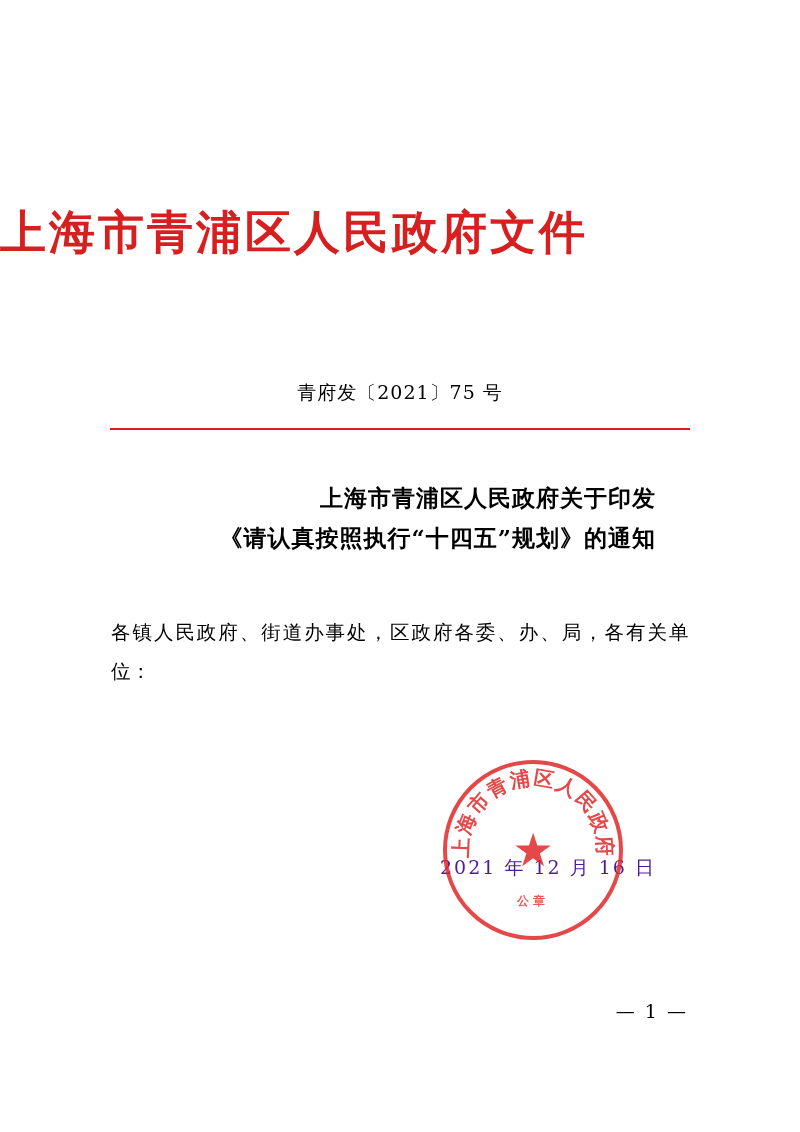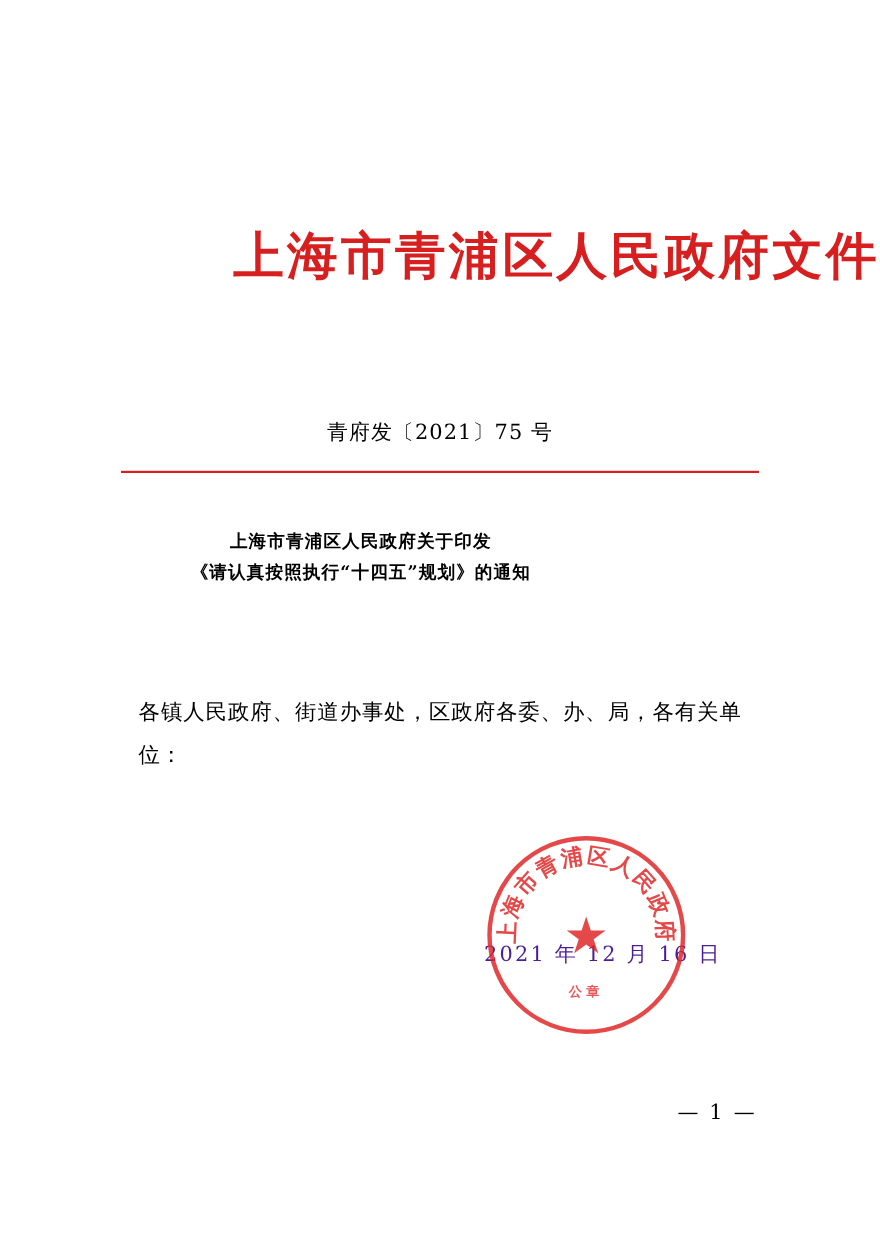--- a/index.html
+++ b/index.html
@@ -21,21 +21,21 @@
     height: 1132px;
     box-sizing: border-box;
   }
 
   
   .masthead {
     position: absolute;
     top: 205px;
     left: 0;
     width: 800px;
-    text-align: right;
+    text-align: left;
   }
   .masthead-title {
     color: #d81f1f;
     font-family: "DejaVu Serif", "Liberation Serif", serif;
     font-weight: bold;
     font-size: 46px;
     letter-spacing: 3px;
     line-height: 1.2;
     white-space: nowrap;
   }
@@ -61,44 +61,44 @@
     height: 2px;
     background: #d81f1f;
   }
 
   
   .doc-title {
     position: absolute;
     top: 478px;
     left: 0;
     width: 656px;
-    text-align: center;
-    font-weight: bold;
-    font-size: 16px;
+    text-align: right;
+    font-weight: bold;
+    font-size: 23px;
     line-height: 1.75;
     letter-spacing: 1px;
   }
   .doc-title .line {
     display: block;
     white-space: nowrap;
   }
 
   
   .body-text {
     position: absolute;
     top: 612px;
     left: 110px;
     width: 580px;
     font-size: 19.5px;
     line-height: 2.0;
     letter-spacing: 0.5px;
     text-align: justify;
   }
   .body-text p {
-    margin: 16px;
+    margin: 1px;
   }
   .body-text p.indent {
     text-indent: 2em;
   }
 
   
   .sign-block {
     position: absolute;
     top: 760px;
     left: 0;

